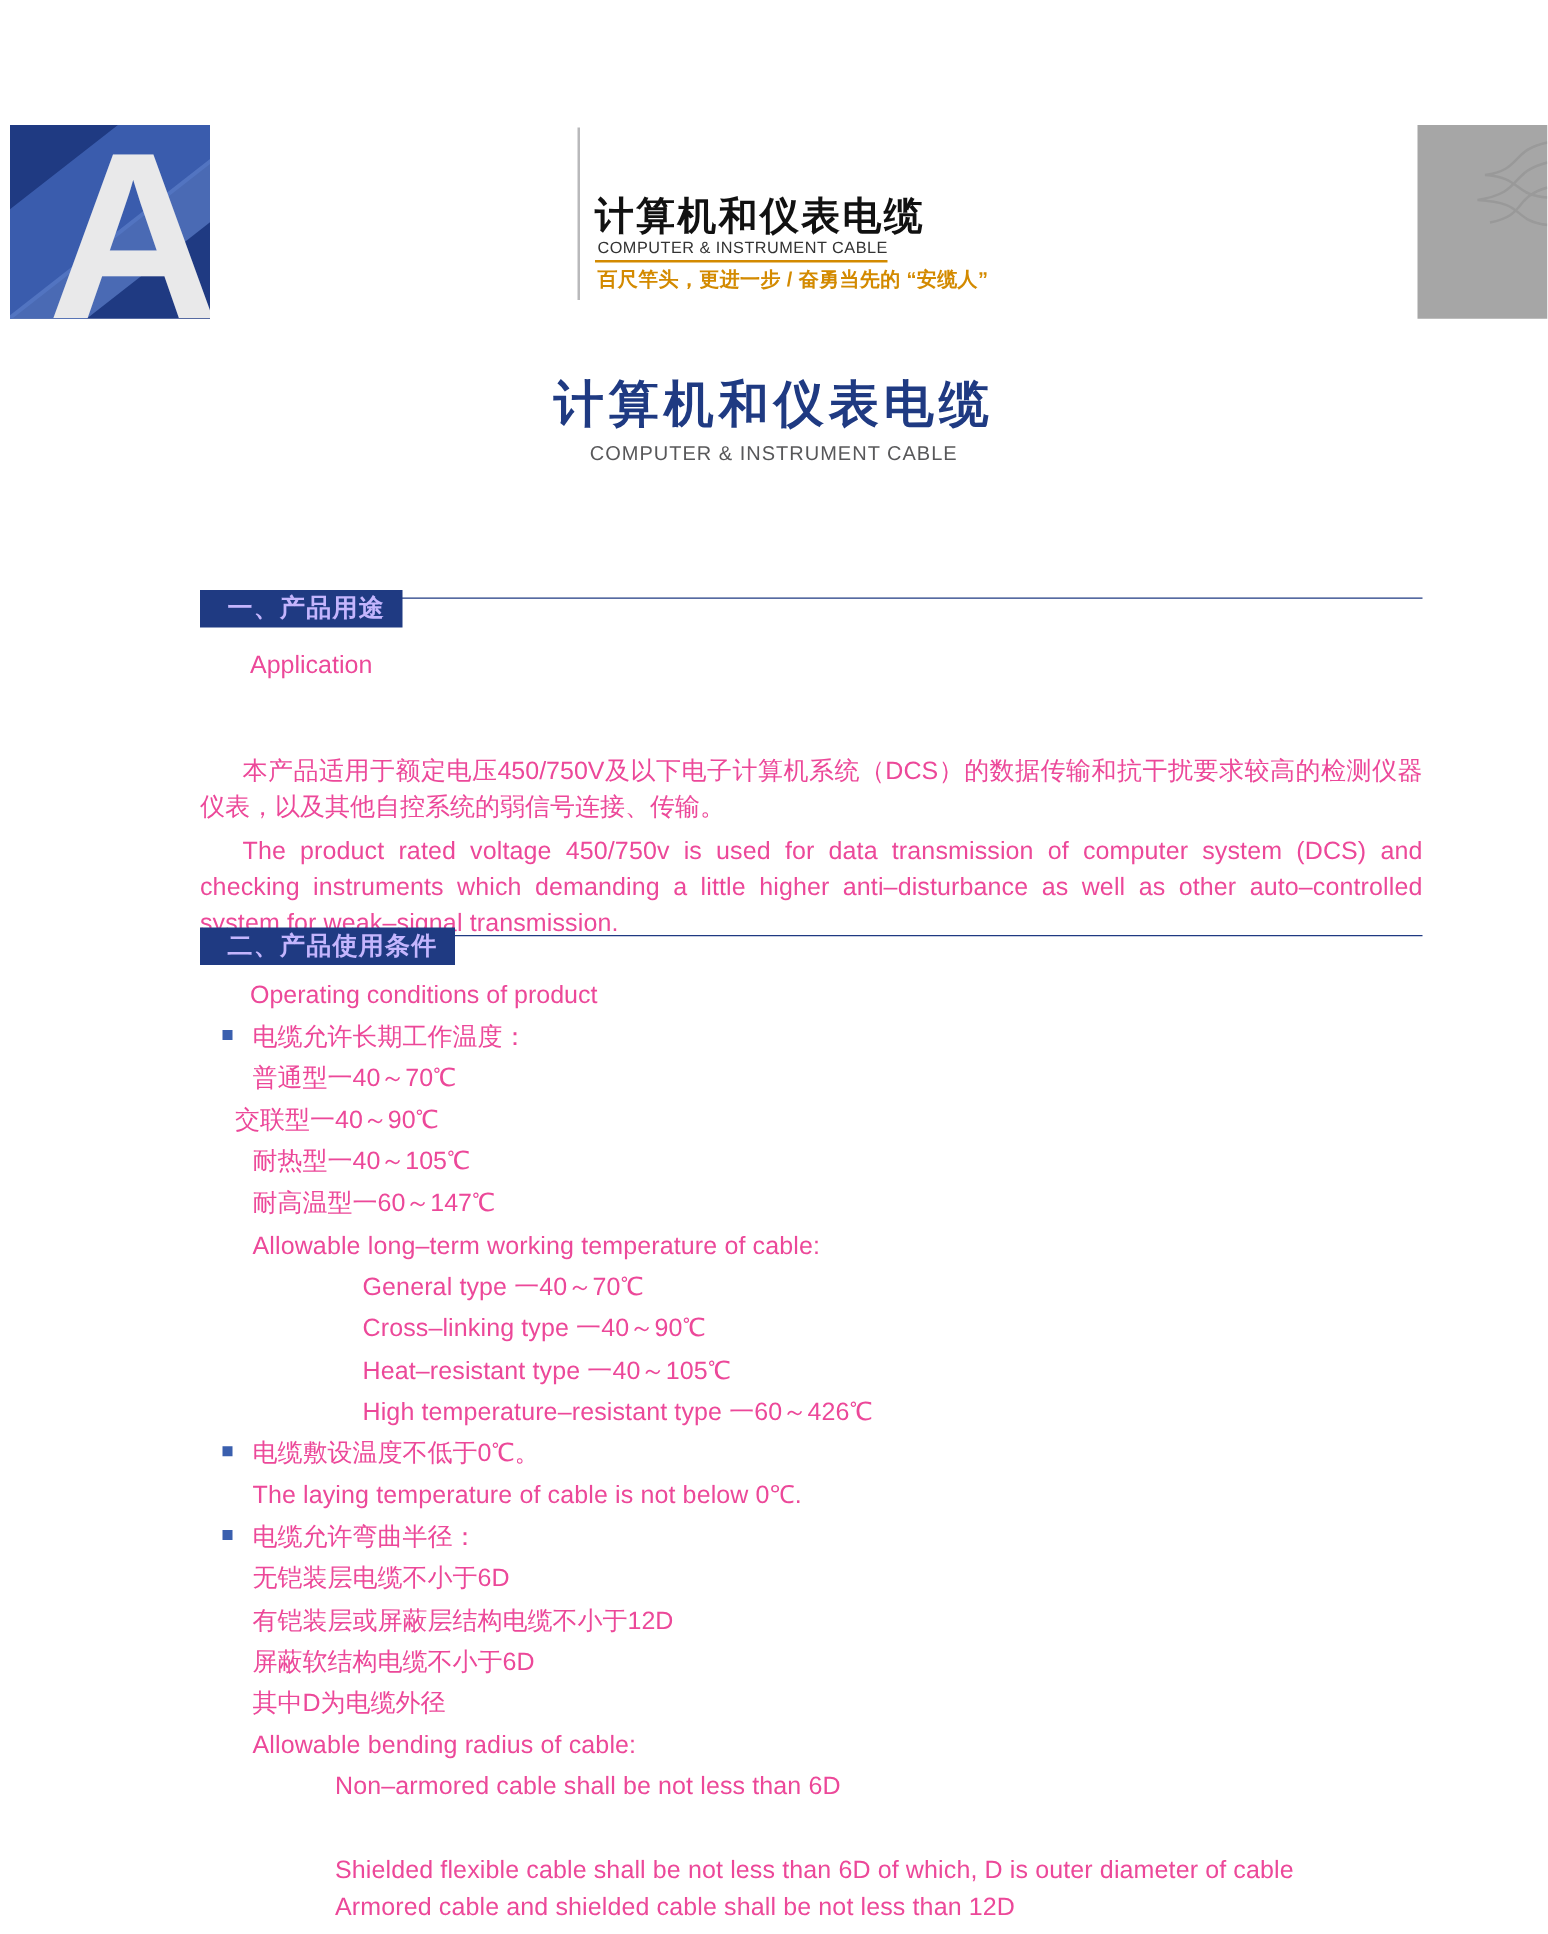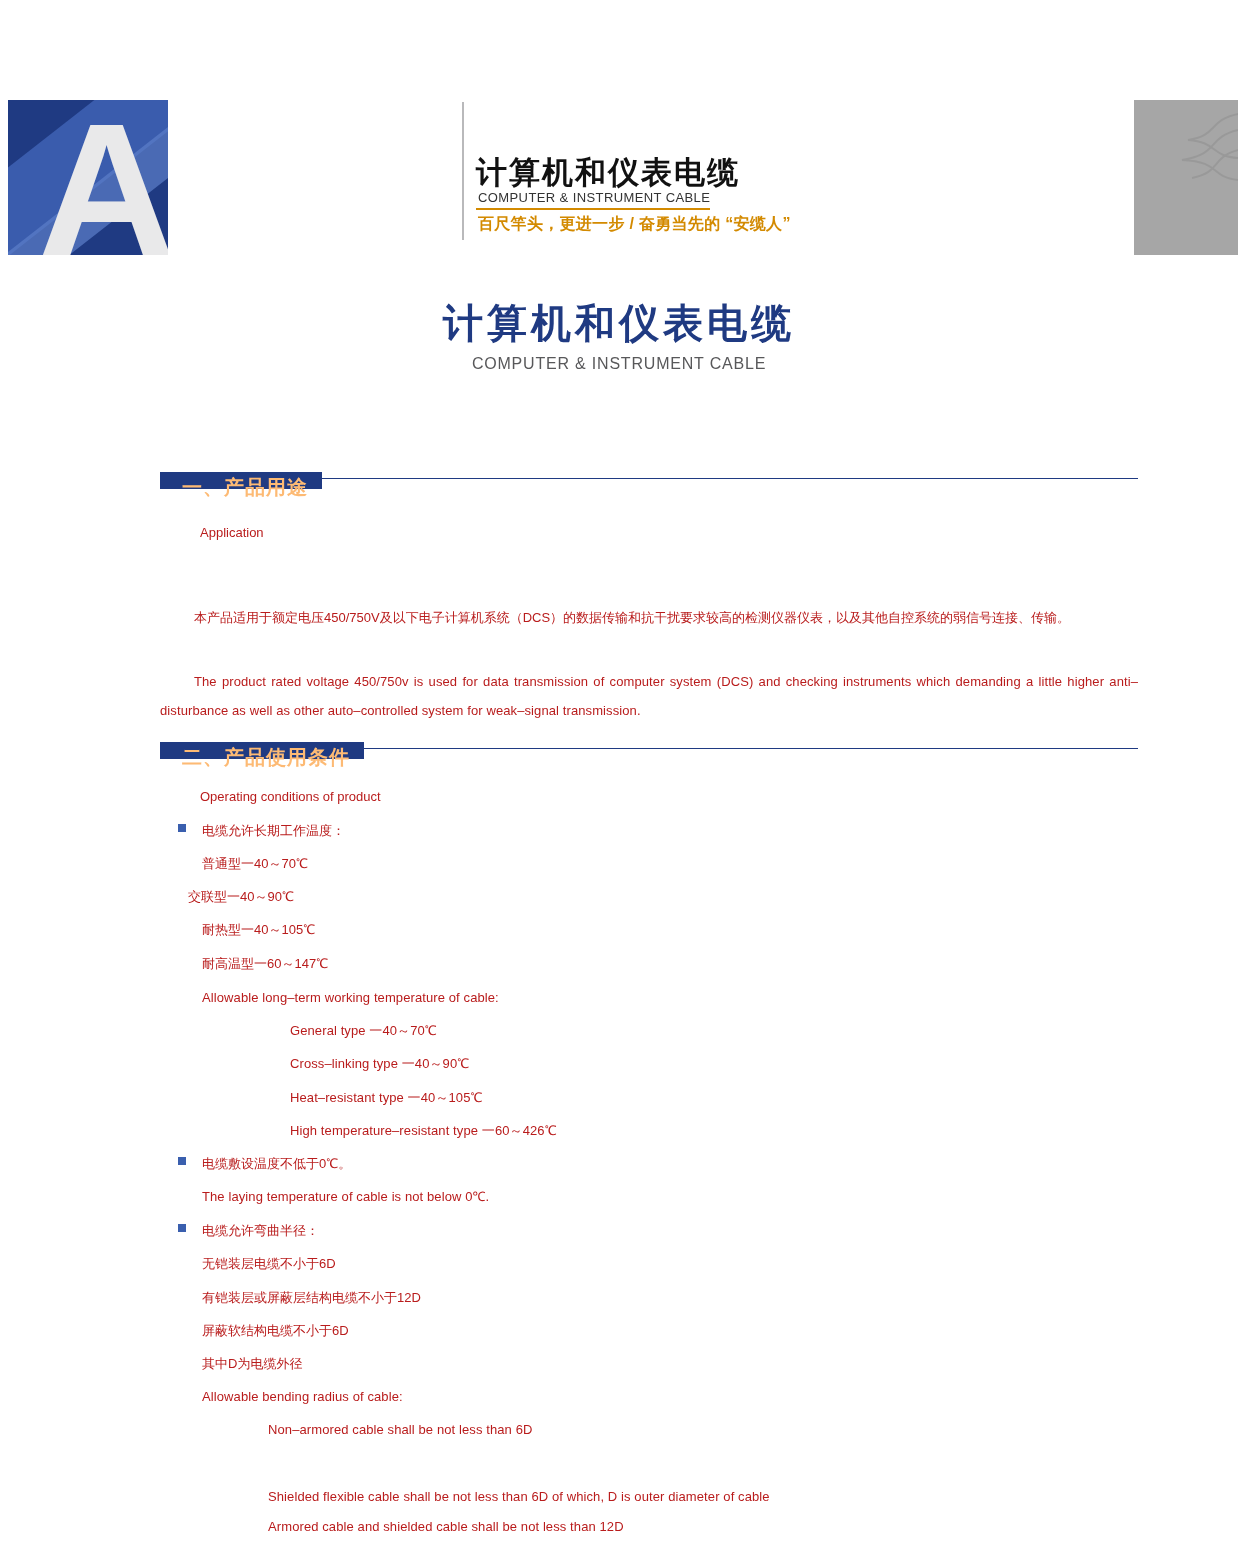--- a/index.html
+++ b/index.html
@@ -159,45 +159,45 @@
   .section-head {
     position: absolute;
     left: 160px;
     width: 978px;
     height: 30px;
   }
   .section-head .tab {
     position: absolute;
     left: 0;
     top: 0;
-    height: 17px;
+    height: 30px;
     background: #1f3a82;
-    color: #fdba74;
+    color: #c4b5fd;
     font-size: 20px;
     font-weight: bold;
     line-height: 30px;
     padding: 0 14px 0 22px;
     letter-spacing: 1px;
     white-space: nowrap;
   }
   .section-head .rule {
     position: absolute;
     left: 0;
     top: 6px;
     right: 0;
     height: 1px;
     background: #1f3a82;
   }
 
   
   .para {
     position: absolute;
-    font-size: 13px;
+    font-size: 20px;
     line-height: 29px;
-    color: #b91c1c;
+    color: #ec4899;
   }
   .para.just {
     text-align: justify;
     text-justify: inter-word;
     margin-top: 40px;
   }
   .bullet-sq {
     position: absolute;
     width: 8px;
     height: 8px;

